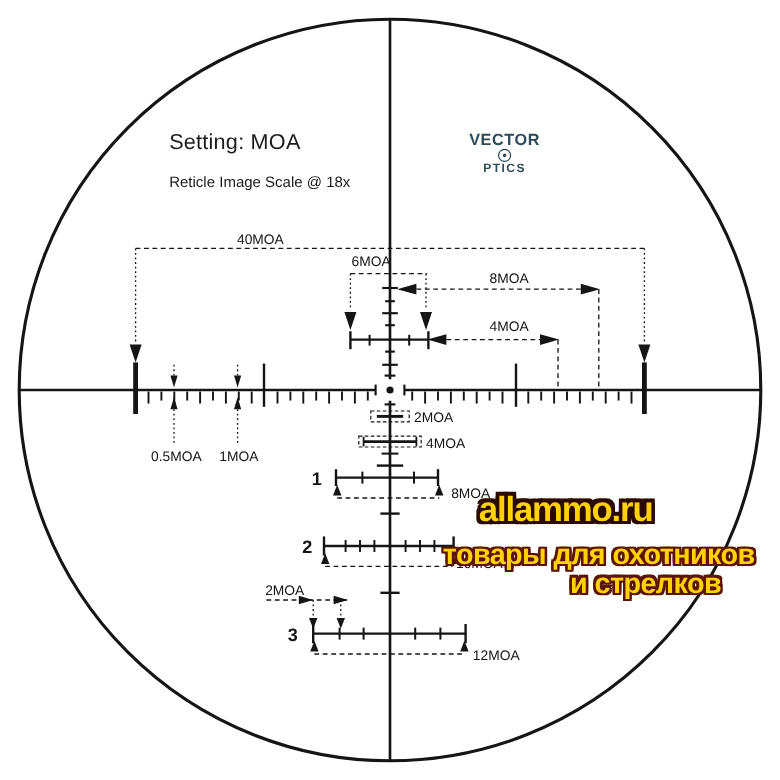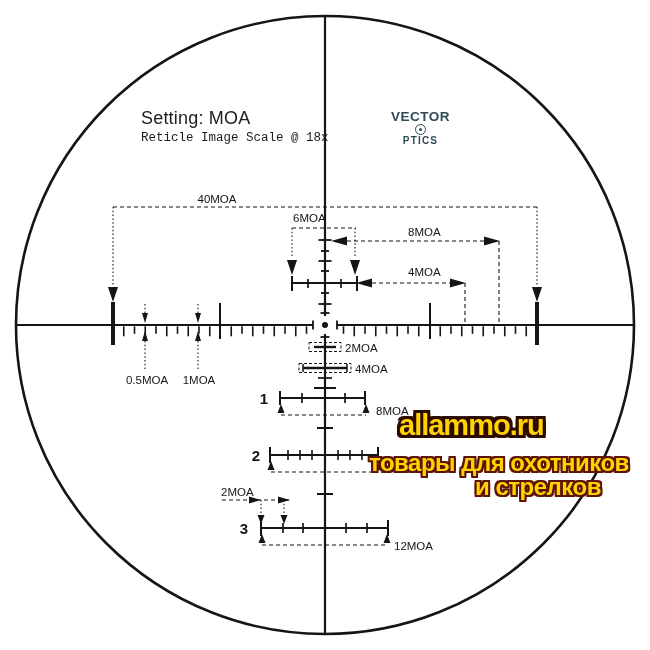--- a/index.html
+++ b/index.html
@@ -5,21 +5,21 @@
   html,body{margin:0;padding:0;background:#fff;}
   #stage{position:relative;width:650px;height:650px;background:var(--bg,#fff);overflow:hidden;
          font-family:"Liberation Sans",sans-serif;}
   #reticle-svg{position:absolute;left:0;top:0;z-index:1;}
   svg text{font-family:"Liberation Sans",sans-serif;fill:var(--ink,#151515);}
   .lbl{font-size:11.5px;}
   .num{font-size:15px;font-weight:bold;}
   
   .hdr{position:absolute;left:141px;top:108px;z-index:2;color:#1c1c1c;}
   .hdr .setting{font-size:18px;letter-spacing:.2px;}
-  .hdr .scale{font-size:12.5px;margin-top:2px;font-family:Liberation Mono, monospace;}
+  .hdr .scale{font-size:12.5px;margin-top:16px;}
   
   .brand{position:absolute;left:391px;top:109px;z-index:2;display:flex;align-items:center;
          color:var(--brand,#2e4b57);font-weight:bold;white-space:nowrap;flex-direction:column;}
   .brand .big{font-size:13.5px;letter-spacing:.5px;}
   .brand .small{font-size:10px;letter-spacing:1.2px;}
   .brand .o-icon{display:inline-block;width:9px;height:9px;border:1.6px solid var(--brand,#2e4b57);
          border-radius:50%;position:relative;margin:0 1px;}
   .brand .o-icon::after{content:"";position:absolute;left:50%;top:50%;width:3px;height:3px;margin:-1.5px 0 0 -1.5px;
          border-radius:50%;background:var(--brand,#2e4b57);}
   

